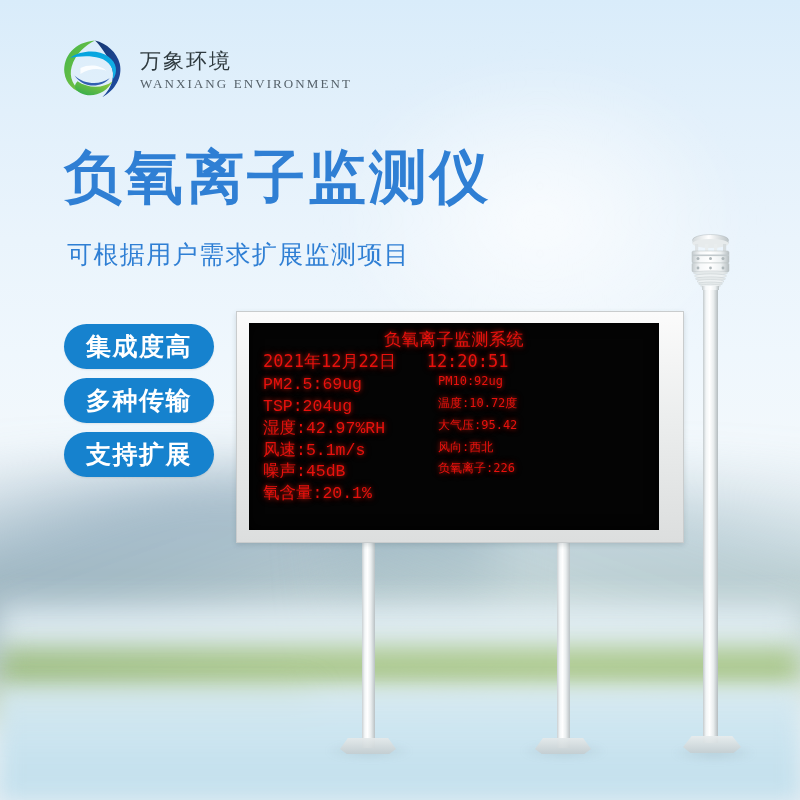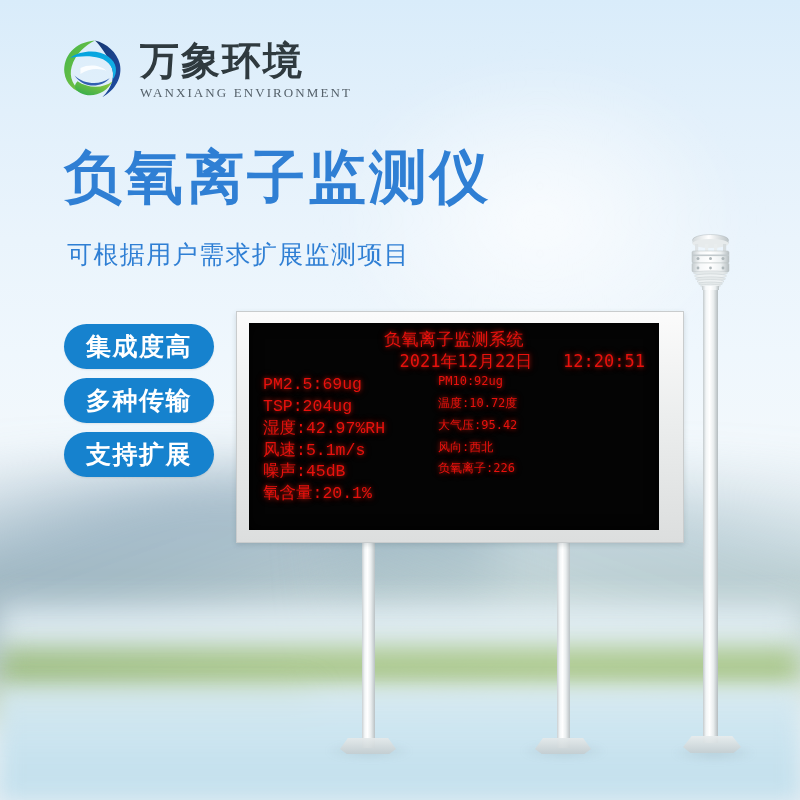--- a/index.html
+++ b/index.html
@@ -94,21 +94,21 @@
     background: radial-gradient(ellipse at center,
         rgba(255,255,255,0.75) 0%, rgba(255,255,255,0.0) 70%);
     filter: blur(20px);
   }
 
   
   .logo { position: absolute; left: 58px; top: 36px; display: flex; align-items: center; }
   .logo-mark { width: 74px; height: 70px; }
   .logo-text { margin-left: 8px; }
   .logo-cn {
-    font-size: 39px; font-weight: bold; color: #2f3a3f;
+    font-size: 21px; font-weight: normal; color: #2f3a3f;
     letter-spacing: 2px; line-height: 1.05;
     font-family: "DejaVu Sans", "Liberation Sans", sans-serif;
   }
   .logo-en {
     font-size: 13px; color: #55616a; letter-spacing: 2.1px;
     margin-top: 3px; font-family: Liberation Serif, serif;
   }
 
   
   .headline {
@@ -153,21 +153,21 @@
     box-shadow: inset 0 0 14px rgba(0,0,0,0.9);
     overflow: hidden;
   }
   .led {
     color: #e8110d;
     font-family: "DejaVu Sans Mono", "Liberation Mono", monospace;
     text-shadow: 0 0 4px rgba(255,40,20,0.65), 0 0 9px rgba(230,10,10,0.35);
     white-space: nowrap;
   }
   .led-title { text-align: center; font-size: 17px; letter-spacing: 0.5px; line-height: 1.25; }
-  .led-date  { text-align: right; font-size: 17px; letter-spacing: 0px; line-height: 1.3; }
+  .led-date  { text-align: left; font-size: 17px; letter-spacing: 0px; line-height: 1.3; }
   .led-grid { margin-top: 2px; }
   .led-row { display: flex; line-height: 1.32; }
   .led-col-l { width: 175px; font-size: 16.5px; font-family: Liberation Mono, monospace; }
   .led-col-r { flex: 1; font-size: 12px; }
 
   
   .pole {
     position: absolute; width: 13px;
     background: linear-gradient(90deg,#c9cfd2 0%,#f4f7f8 22%,#ffffff 42%,#eaeeef 68%,#b9c1c4 100%);
   }

